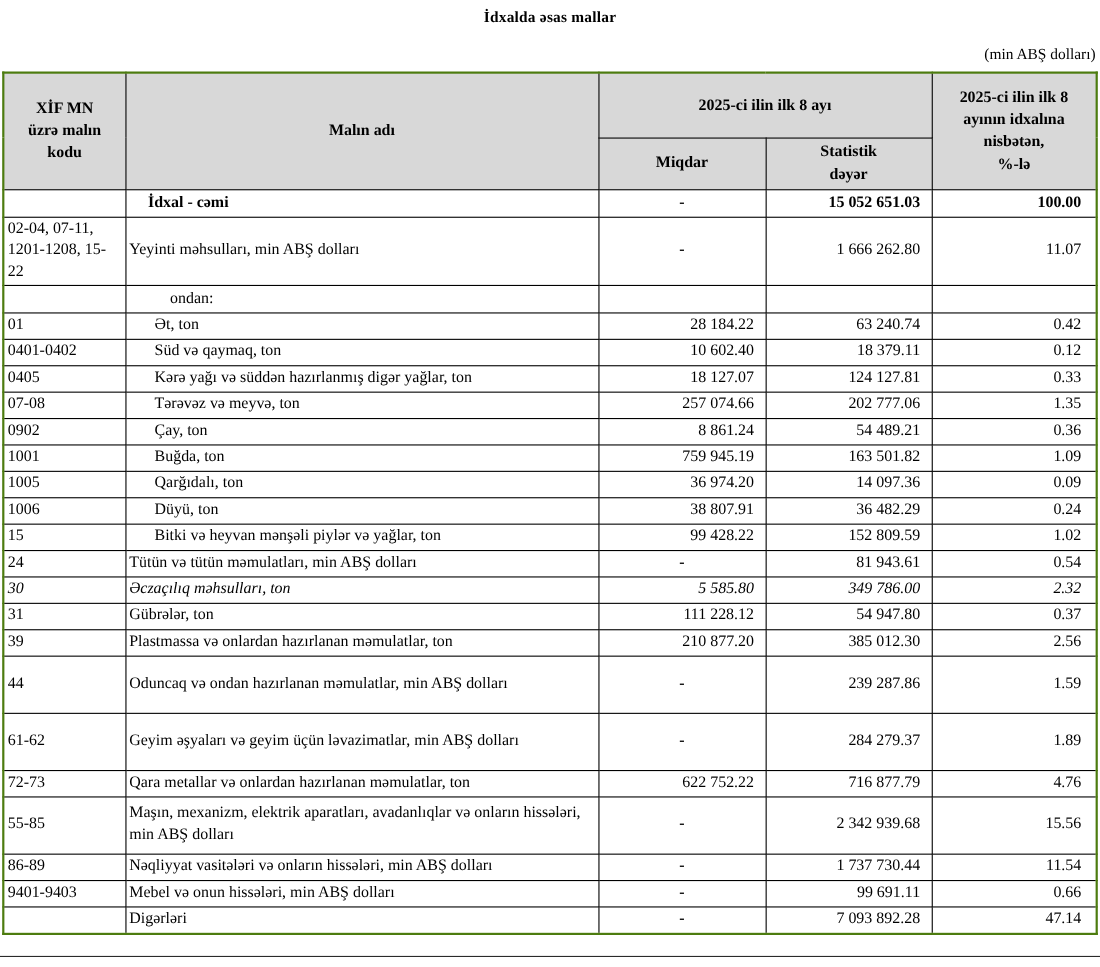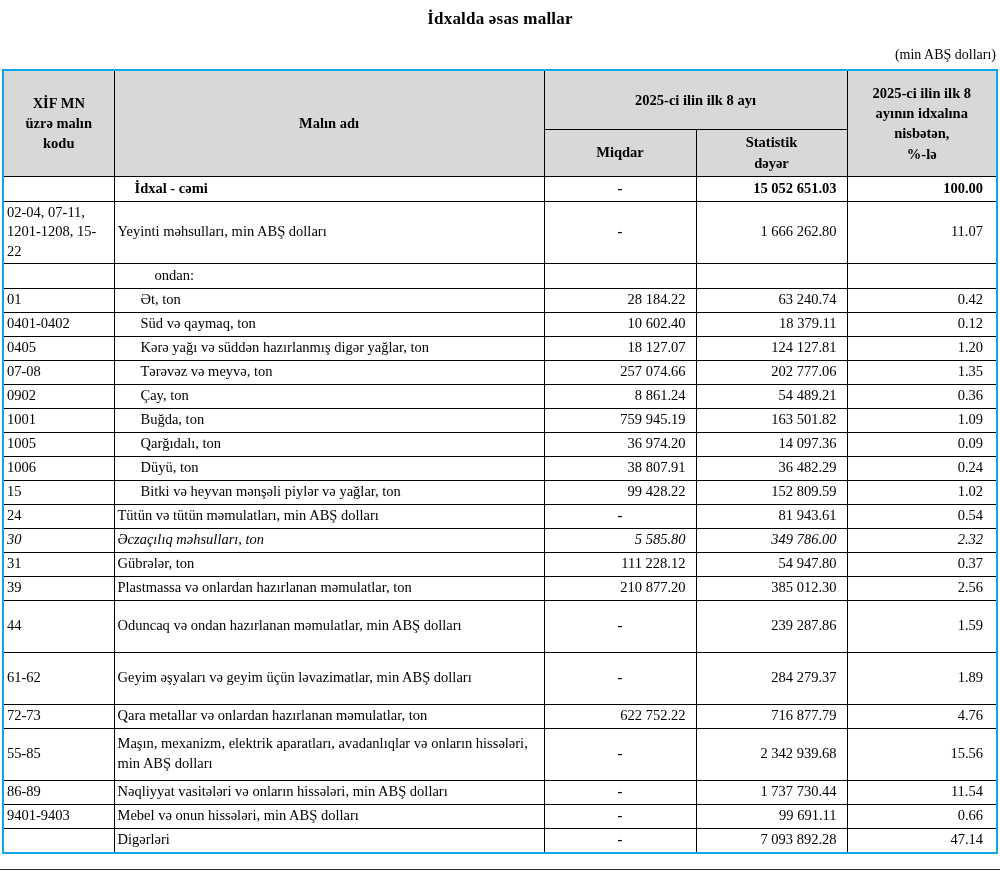--- a/index.html
+++ b/index.html
@@ -7,35 +7,35 @@
     width: 1000px; height: 879px;
     background: #ffffff;
     color: #000;
     font-family: "Liberation Serif", "DejaVu Serif", serif;
     overflow: hidden;
     position: relative;
   }
   .page-title {
     text-align: center;
     font-weight: bold;
-    font-size: 17px;
+    font-size: 14px;
     padding-top: 9px;
     letter-spacing: 0.2px;
   }
   .unit-note {
     text-align: right;
     font-size: 14px;
     margin: 18px 4px 0 0;
   }
   table.imports {
     border-collapse: collapse;
     table-layout: fixed;
     width: 996px;
     margin: 6px 0 0 2px;
-    border: 2px solid #0ea5e9;
+    border: 2px solid #4d7c0f;
   }
   col.c-code  { width: 111px; }
   col.c-name  { width: 430px; }
   col.c-qty   { width: 152px; }
   col.c-stat  { width: 151px; }
   col.c-share { width: 150px; }
 
   th, td { border: 1.5px solid #000; }
 
   th {
@@ -143,21 +143,21 @@
     <td class="name-cell name-sub">Süd və qaymaq, ton</td>
     <td class="qty-cell num">10 602.40</td>
     <td class="value-cell num">18 379.11</td>
     <td class="share-cell num">0.12</td>
   </tr>
       <tr style="height: 24px;">
     <td class="code-cell">0405</td>
     <td class="name-cell name-sub">Kərə yağı və süddən hazırlanmış digər yağlar, ton</td>
     <td class="qty-cell num">18 127.07</td>
     <td class="value-cell num">124 127.81</td>
-    <td class="share-cell num">1.20</td>
+    <td class="share-cell num">0.33</td>
   </tr>
       <tr style="height: 24px;">
     <td class="code-cell">07-08</td>
     <td class="name-cell name-sub">Tərəvəz və meyvə, ton</td>
     <td class="qty-cell num">257 074.66</td>
     <td class="value-cell num">202 777.06</td>
     <td class="share-cell num">1.35</td>
   </tr>
       <tr style="height: 24px;">
     <td class="code-cell">0902</td>

